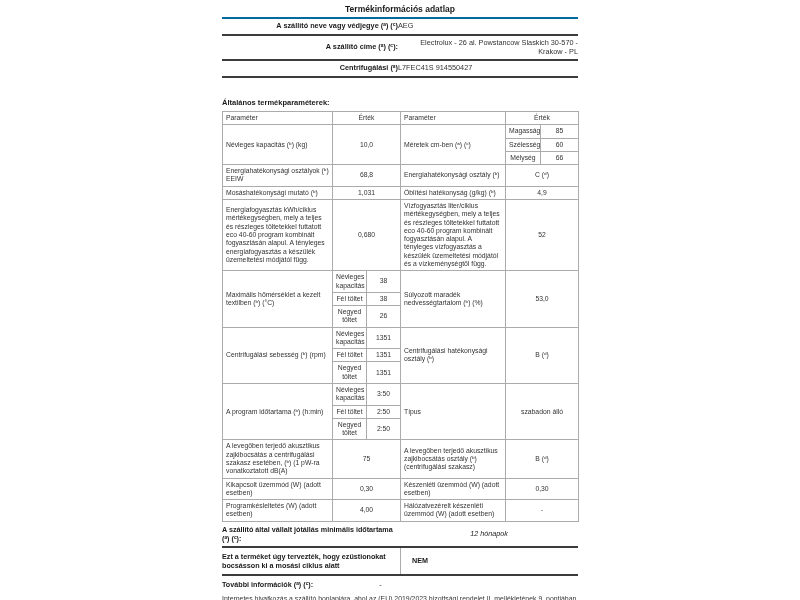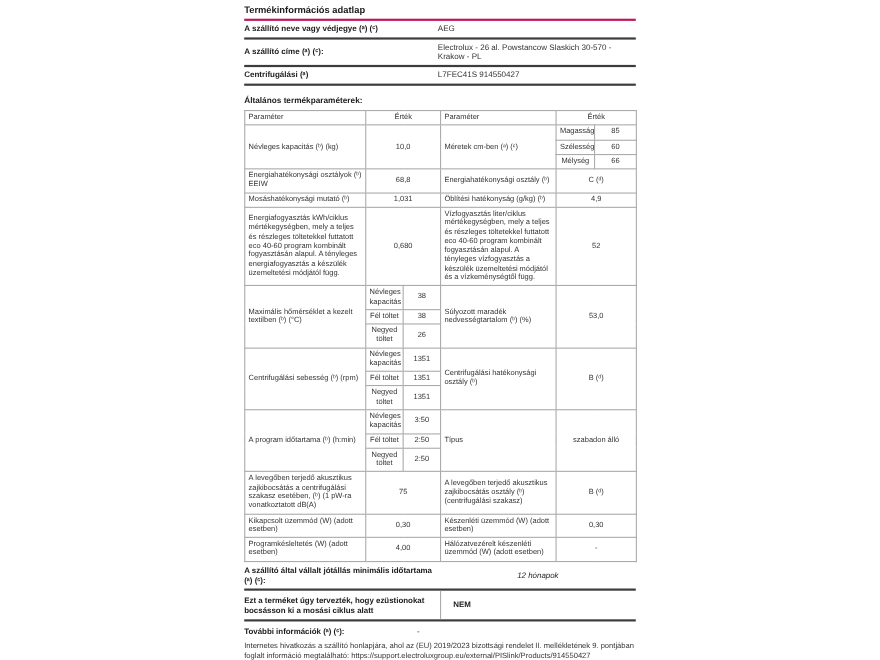--- a/index.html
+++ b/index.html
@@ -1,27 +1,27 @@
 <!DOCTYPE html>
 <html><head>
 <meta charset="utf-8">
 <style>
   * { margin: 0; padding: 0; box-sizing: border-box; }
   html, body { width: 800px; height: 600px; background: #ffffff; overflow: hidden; }
   body { font-family: "Liberation Sans", sans-serif; color: #262626; }
   .page { width: 356px; margin: 0 auto; padding-top: 2px; }
 
-  .doc-title { font-size: 8.5px; font-weight: bold; padding: 2px 0 3px 0;
-               border-bottom: 2px solid #be185d; color: #1a1a1a; }
-
-  .kv-row { display: flex; align-items: center; border-bottom: 2px solid #3c3c3c; padding: 3px 0; min-height: 14px; }
+  .doc-title { font-size: 8.5px; font-weight: bold; text-align: center; padding: 2px 0 3px 0;
+               border-bottom: 2px solid #0369a1; color: #1a1a1a; }
+
+  .kv-row { display: flex; align-items: center; border-bottom: 2px solid #3c3c3c; padding: 3px 0; min-height: 14px; text-align: right; }
   .kv-label { flex: 0 0 176px; font-weight: bold; font-size: 7.3px; color: #1a1a1a; line-height: 1.2; }
   .kv-value { font-size: 7.3px; color: #333; line-height: 1.2; }
 
-  .section-title { font-weight: bold; font-size: 7.5px; color: #1a1a1a; padding: 9px 0 4px 0; }
+  .section-title { font-weight: bold; font-size: 7.5px; color: #1a1a1a; padding: 20px 0 4px 0; }
 
   table.params { width: 356px; table-layout: fixed; border-collapse: collapse; font-size: 6.8px; }
   table.params td { border: 1px solid #ababab; padding: 2px 3px; vertical-align: middle;
                     line-height: 1.22; color: #333; }
   td.noL { border-left: none; }
   td.noR { border-right: none; }
   td.lbl { text-align: left; }
   td.val { text-align: center; padding: 2px 1px; }
   td.sub { text-align: center; padding: 2px 1px; }
   tr.hdr td { color: #333; }

